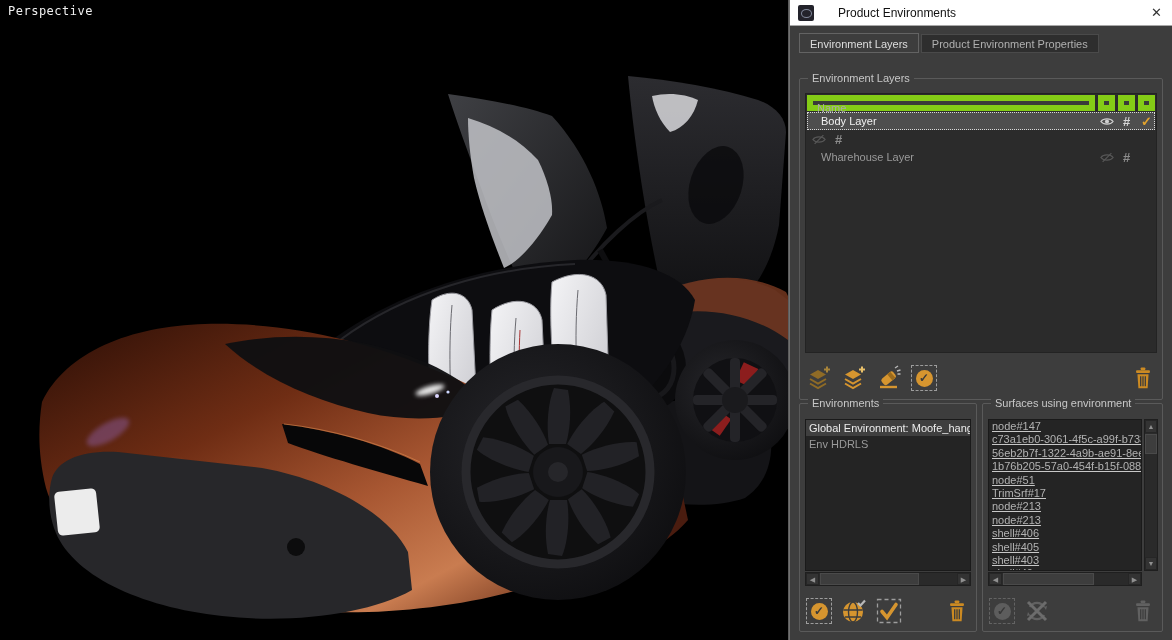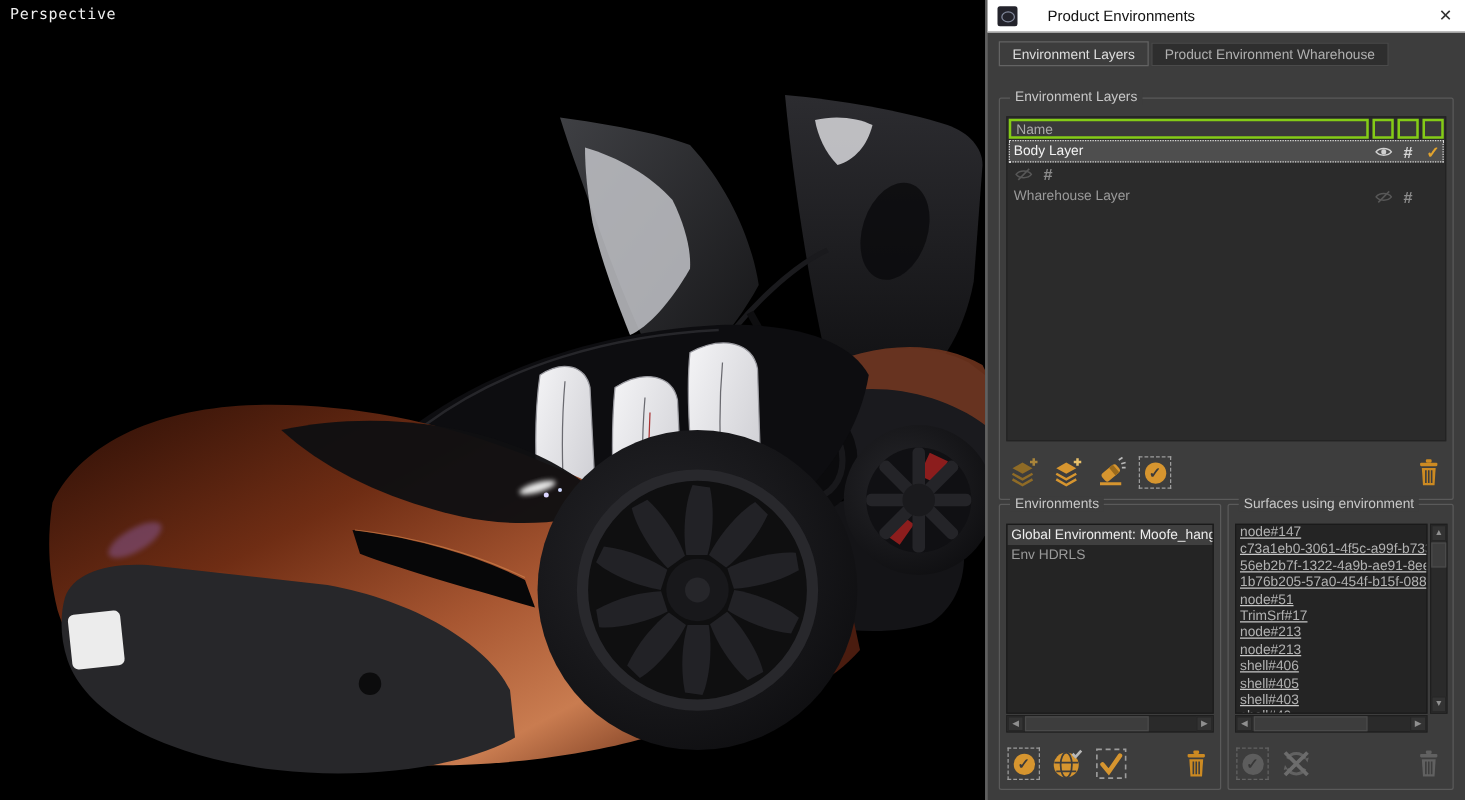--- a/index.html
+++ b/index.html
@@ -39,25 +39,25 @@
   .glabel{position:absolute;top:-7px;left:8px;background:#3d3d3d;padding:0 4px;color:#c8c8c8;white-space:nowrap;}
 
   #g-layers{left:9px;right:9px;top:52px;height:322px;}
   #g-envs  {left:9px;top:377px;width:178px;height:229px;}
   #g-surf  {left:192px;right:9px;top:377px;height:229px;}
 
   
   .ltable{position:absolute;left:5px;right:5px;top:14px;height:260px;background:#2b2b2b;
           border:1px solid #232323;box-sizing:border-box;}
   .lhead{display:flex;height:16px;margin:1px;}
-  .hcell{background:#3a3a3a;border:2px solid #84cc16;box-sizing:border-box;color:#aaa;}
+  .hcell{background:#3a3a3a;border:6px solid #84cc16;box-sizing:border-box;color:#aaa;}
   .hname{flex:1;padding-left:4px;line-height:14px;}
   .hico{width:17px;margin-left:3px;}
   .lrow{display:flex;align-items:center;height:18px;margin:0 1px;color:#9a9a9a;}
-  .lrow .rname{flex:1;padding-left:4px;white-space:nowrap;overflow:hidden;}
+  .lrow .rname{flex:1;padding-left:4px;white-space:nowrap;overflow:hidden;margin-left:10px;}
   .lrow .rico{width:17px;margin-left:3px;display:flex;align-items:center;justify-content:center;}
   .lrow.sel{background:#4e4e4e;outline:1px dotted #d8d8d8;outline-offset:-1px;color:#f2f2f2;}
   .hash{font-weight:bold;font-size:13px;color:#8c8c8c;}
   .lrow.sel .hash{color:#d6d6d6;}
   .chk{color:#e2a32e;font-weight:bold;font-size:13px;}
 
   
   .tbar{position:absolute;left:6px;right:6px;display:flex;align-items:center;gap:9px;}
   #g-layers .tbar{bottom:5px;height:32px;}
   #g-envs .tbar,#g-surf .tbar{bottom:5px;height:30px;}
@@ -217,21 +217,21 @@
 <div class="panel">
   <div class="titlebar">
     <div class="app-icon"></div>
     <div class="title-text">Product Environments</div>
     <div class="close-x">✕</div>
   </div>
 
   <div class="content">
     <div class="tabs">
       <div class="tab active">Environment Layers</div>
-      <div class="tab">Product Environment Wharehouse</div>
+      <div class="tab">Product Environment Properties</div>
     </div>
 
 
     <div class="gbox" id="g-layers">
       <div class="glabel">Environment Layers</div>
 
       <div class="ltable">
         <div class="lhead">
           <div class="hcell hname">Name</div>
           <div class="hcell hico"></div>

